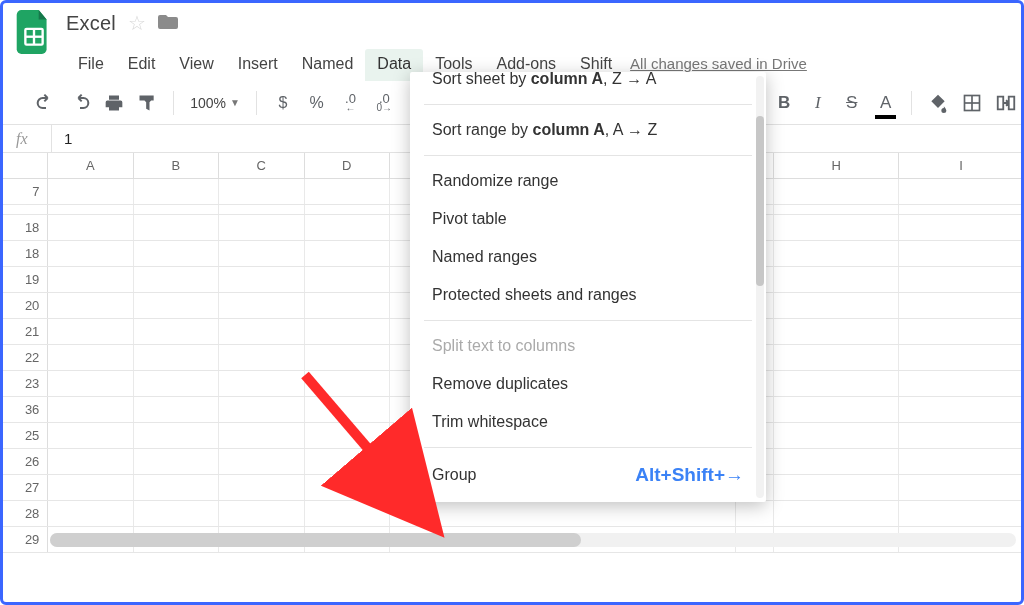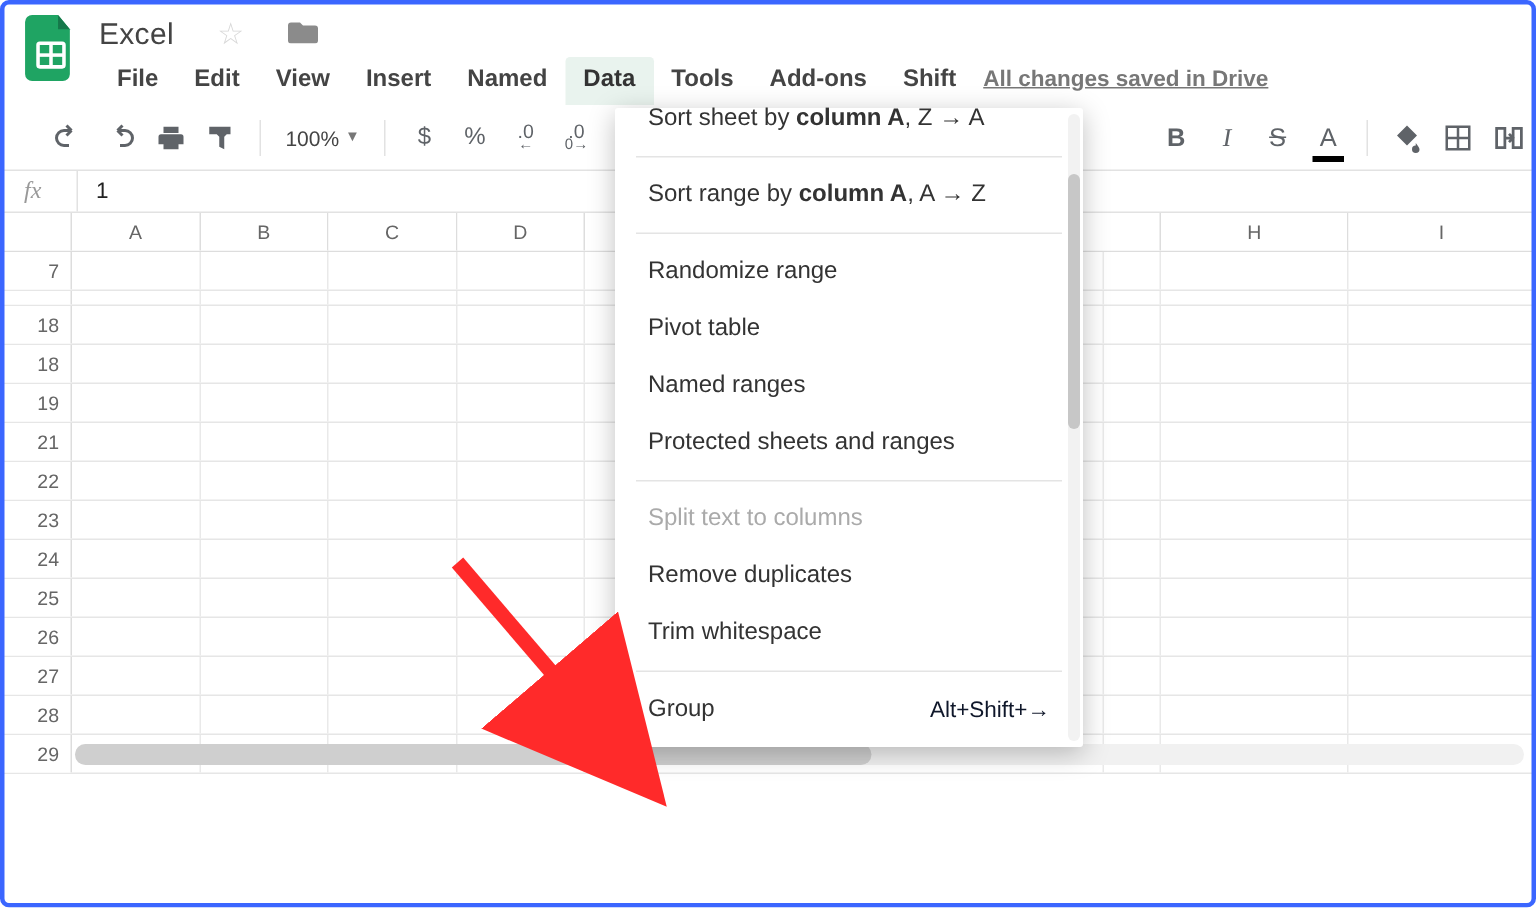--- a/index.html
+++ b/index.html
@@ -3,26 +3,26 @@
 <meta charset="utf-8">
 <style>
   * { box-sizing: border-box; margin: 0; padding: 0; font-family: Arial, "Helvetica Neue", sans-serif; }
   body { width: 1024px; height: 605px; overflow: hidden; background: #fff; position: relative; }
   .frame { position: absolute; inset: 0; border: 3px solid #3b66ff; border-radius: 6px; pointer-events: none; }
 
   .header { display: flex; align-items: flex-start; padding: 10px 12px 0 12px; }
   .logo { width: 44px; height: 44px; margin-right: 10px; display: flex; align-items: center; justify-content: center; }
   .logo svg { width: 40px; height: 44px; }
   .title-area { display: flex; flex-direction: column; }
-  .doc-title-row { display: flex; align-items: center; gap: 29px; height: 26px; }
+  .doc-title-row { display: flex; align-items: center; gap: 12px; height: 26px; }
   .doc-title { font-size: 20px; color: #444; letter-spacing: .2px; }
   .star { color: #d8d8d8; font-size: 20px; line-height: 1; }
   .folder-icon { color: #888; font-size: 18px; }
 
-  .menu-bar { display: flex; gap: 0; margin-top: 2px; font-weight: bold; }
+  .menu-bar { display: flex; gap: 0; margin-top: 13px; }
   .menu-item { font-size: 16px; color: #444; padding: 6px 12px 8px; border-radius: 3px 3px 0 0; cursor: pointer; }
   .menu-item.active { background: #e9f3ee; color: #333; }
   .save-status { font-size: 15px; color: #777; text-decoration: underline; margin-left: 6px; padding-top: 6px; }
 
   .toolbar { display: flex; align-items: center; height: 44px; padding: 4px 4px 4px 32px; border-bottom: 1px solid #e2e2e2; gap: 6px; }
   .tb-btn { width: 28px; height: 28px; display:flex; align-items:center; justify-content:center; color:#5f6368; cursor:pointer; }
   .tb-sep { width: 1px; height: 24px; background: #e2e2e2; margin: 0 6px; }
   .zoom { display:flex; align-items:center; gap:4px; font-size:14px; color:#444; padding: 0 4px; }
   .chev { font-size:10px; color:#777; }
 
@@ -37,29 +37,29 @@
   .rows { }
   .row { display:flex; height: 26px; border-bottom: 1px solid #e6e6e6; }
   .row.small { height: 10px; border-bottom: 1px solid #e6e6e6; }
   .rownum { width: 50px; border-right: 1px solid #ddd; display:flex; align-items:center; justify-content:flex-end; padding-right: 8px; font-size: 13px; color:#666; background:#fff; }
   .cell { width: 89px; border-right: 1px solid #e9e9e9; }
 
   .hscroll { position:absolute; left: 50px; right: 8px; bottom: 6px; height: 14px; background:#f1f1f1; border-radius: 7px; }
   .hscroll .thumb { position:absolute; left:0; width: 55%; top:0; bottom:0; background:#cfcfcf; border-radius:7px; }
 
   
-  .dropdown { position:absolute; top: 72px; left: 410px; width: 312px; background:#fff; box-shadow: 0 4px 18px rgba(0,0,0,.25); border-radius: 2px; padding-bottom: 6px; z-index: 10; }
+  .dropdown { position:absolute; top: 72px; left: 410px; width: 356px; background:#fff; box-shadow: 0 4px 18px rgba(0,0,0,.25); border-radius: 2px; padding-bottom: 6px; z-index: 10; }
   .dropdown-scroll { position:absolute; right:2px; top:4px; bottom:4px; width:8px; background:#f2f2f2; border-radius:4px; }
   .dropdown-scroll .dthumb { position:absolute; top: 40px; height: 170px; left:0; right:0; background:#c7c7c7; border-radius:4px; }
   .dd-item { padding: 10px 18px 10px 22px; font-size: 16px; color:#333; cursor:pointer; white-space: nowrap; }
   .dd-item.partial { color:#333; padding-top: 0; margin-top:-2px; }
   .dd-item.disabled { color:#aaa; cursor:default; }
   .dd-sep { height:1px; background:#e4e4e4; margin: 6px 14px; }
   .dd-item.kbd { display:flex; justify-content:space-between; align-items:center; padding-right: 22px;}
-  .kbd-label { color:#0f172a; font-size:15px; }
+  .kbd-label { color:#3b82f6; font-size:19px;font-weight:bold; }
   .dd-item b { font-weight: 700; }
 
   
   .arrow { position:absolute; left: 285px; top: 355px; z-index: 20; pointer-events:none; }
 
   
   .text-color-underline { position:absolute; bottom:-2px; left:3px; right:3px; height:4px; background:#000; }
   .rel { position: relative; }
 </style>
 </head>
@@ -234,20 +234,31 @@
         <div class="cell"></div>
         <div class="cell"></div>
         <div class="cell"></div>
         <div class="cell"></div>
         <div class="cell" style="width:360px"></div>
         <div class="cell" style="width:40px"></div>
         <div class="cell" style="width:130px"></div>
         <div class="cell" style="width:130px"></div>
       </div>
     <div class="row">
+        <div class="rownum">20</div>
+        <div class="cell"></div>
+        <div class="cell"></div>
+        <div class="cell"></div>
+        <div class="cell"></div>
+        <div class="cell" style="width:360px"></div>
+        <div class="cell" style="width:40px"></div>
+        <div class="cell" style="width:130px"></div>
+        <div class="cell" style="width:130px"></div>
+      </div>
+    <div class="row">
         <div class="rownum">21</div>
         <div class="cell"></div>
         <div class="cell"></div>
         <div class="cell"></div>
         <div class="cell"></div>
         <div class="cell" style="width:360px"></div>
         <div class="cell" style="width:40px"></div>
         <div class="cell" style="width:130px"></div>
         <div class="cell" style="width:130px"></div>
       </div>
@@ -267,21 +278,21 @@
         <div class="cell"></div>
         <div class="cell"></div>
         <div class="cell"></div>
         <div class="cell"></div>
         <div class="cell" style="width:360px"></div>
         <div class="cell" style="width:40px"></div>
         <div class="cell" style="width:130px"></div>
         <div class="cell" style="width:130px"></div>
       </div>
     <div class="row">
-        <div class="rownum">24</div>
+        <div class="rownum">36</div>
         <div class="cell"></div>
         <div class="cell"></div>
         <div class="cell"></div>
         <div class="cell"></div>
         <div class="cell" style="width:360px"></div>
         <div class="cell" style="width:40px"></div>
         <div class="cell" style="width:130px"></div>
         <div class="cell" style="width:130px"></div>
       </div>
     <div class="row">

